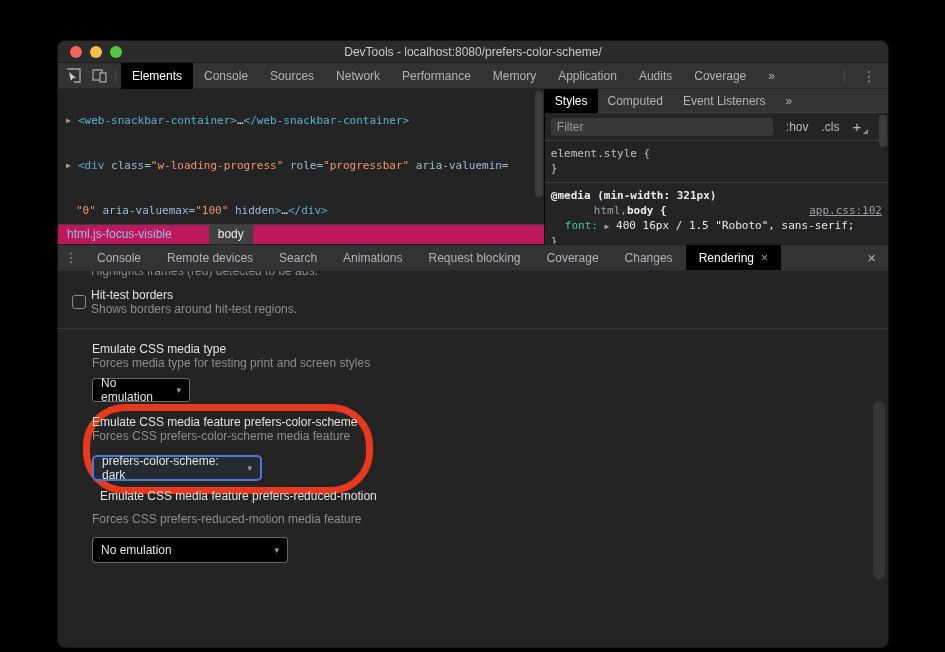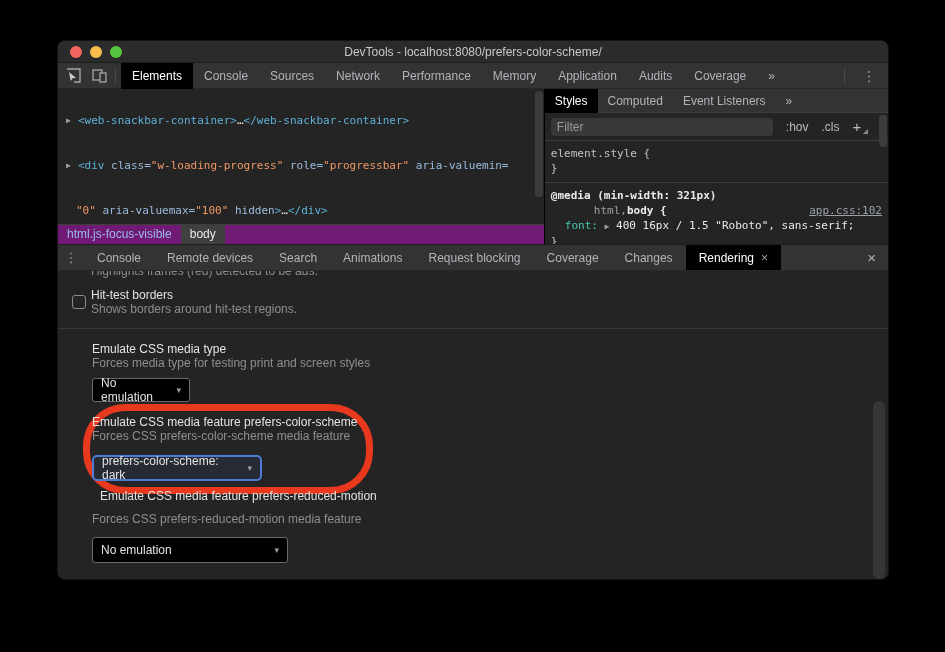--- a/index.html
+++ b/index.html
@@ -1,20 +1,20 @@
 <!DOCTYPE html>
 <html><head>
 <meta charset="utf-8">
 <style>
   * { margin:0; padding:0; box-sizing:border-box; }
   html,body { width:945px; height:652px; background:#000; overflow:hidden;
               font-family:"Liberation Sans", sans-serif; }
   .stage { position:relative; width:945px; height:652px; background:#000; }
 
-  .window { position:absolute; left:57px; top:40px; width:832px; height:540px;
+  .window { position:absolute; left:57px; top:40px; width:832px; height:608px;
             background:#242424; border-radius:8px; overflow:hidden;
             border:1px solid #141414; box-shadow:0 30px 70px rgba(0,0,0,.95); }
 
   
   .titlebar { position:relative; height:22px; background:#2b2b2b; border-bottom:1px solid #1d1d1d; }
   .lights { position:absolute; left:12px; top:5px; display:flex; gap:8px; }
   .light { width:12px; height:12px; border-radius:50%; }
   .light.red { background:#f4645f; } .light.yellow { background:#f6be4f; } .light.green { background:#55c63f; }
   .win-title { height:22px; line-height:22px; text-align:center; color:#c9c9c9; font-size:12px; }
 
@@ -31,22 +31,22 @@
   .split { display:flex; height:155px; }
   .elements-pane { position:relative; width:488px; border-right:1px solid #000; background:#242424; overflow:hidden; }
   .code { height:135px; overflow:hidden; padding-left:8px; font-family:"DejaVu Sans Mono", monospace;
           font-size:11px; line-height:15px; color:#e8eaed; white-space:pre-wrap; }
   .code .ln { padding-left:0; }
   .code .ln.first { margin-top:-6px; }
   .code .wrap2 { padding-left:10px; }
   .twisty { display:inline-block; width:12px; color:#9aa0a6; font-size:8px; vertical-align:1px; }
   .tag { color:#5db0d7; } .attr { color:#9bbbdc; } .val { color:#f29766; } .plain { color:#e8eaed; }
   .el-scrollbar { position:absolute; right:1px; top:2px; width:8px; height:106px; background:#3c3c3c; border-radius:4px; }
-  .crumbs { position:absolute; left:0; right:0; bottom:0; height:20px; background:#701a75;
-            border-top:1px solid #3d3d3d; display:flex; align-items:stretch; font-size:12px; }
+  .crumbs { position:absolute; left:0; right:0; bottom:0; height:20px; background:#be185d;
+            border-top:1px solid #3d3d3d; display:flex; align-items:stretch; font-size:12px;gap:28px; }
   .crumb { padding:0 9px; line-height:19px; color:#99bde8; white-space:nowrap; }
   .crumb.selected { background:#404040; color:#e8eaed; }
 
   .styles-pane { position:relative; width:344px; background:#242424; overflow:hidden; }
   .styles-tabs { display:flex; align-items:center; height:24px; background:#333333; border-bottom:1px solid #3d3d3d; }
   .styles-tab { padding:0 10px; height:24px; line-height:24px; font-size:12px; color:#b0b4b9; white-space:nowrap; }
   .styles-tab.active { background:#000; color:#fff; }
   .filter-row { display:flex; align-items:center; height:28px; padding:0 6px; border-bottom:1px solid #3d3d3d; }
   .filter-input { width:222px; height:18px; background:#383838; border:none; outline:none; border-radius:4px;
                   color:#cfcfcf; font-size:12px; padding:0 6px; font-family:"Liberation Sans", sans-serif; }

